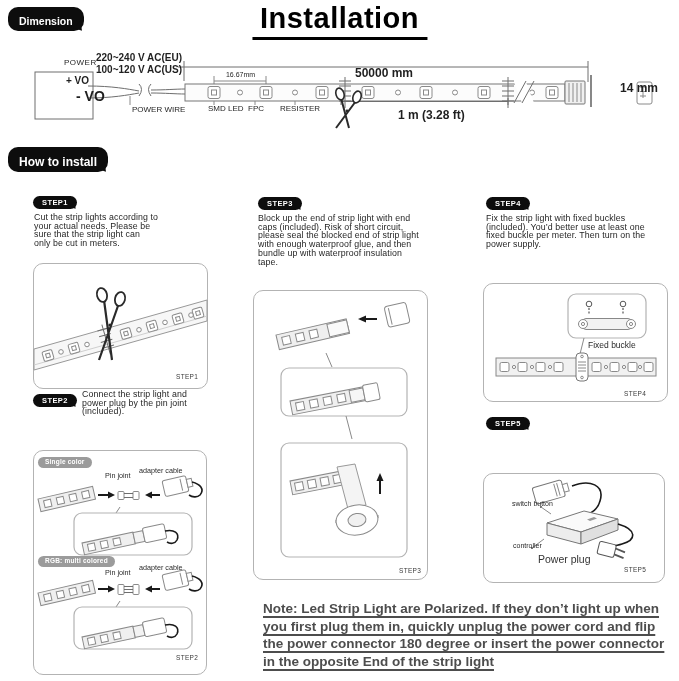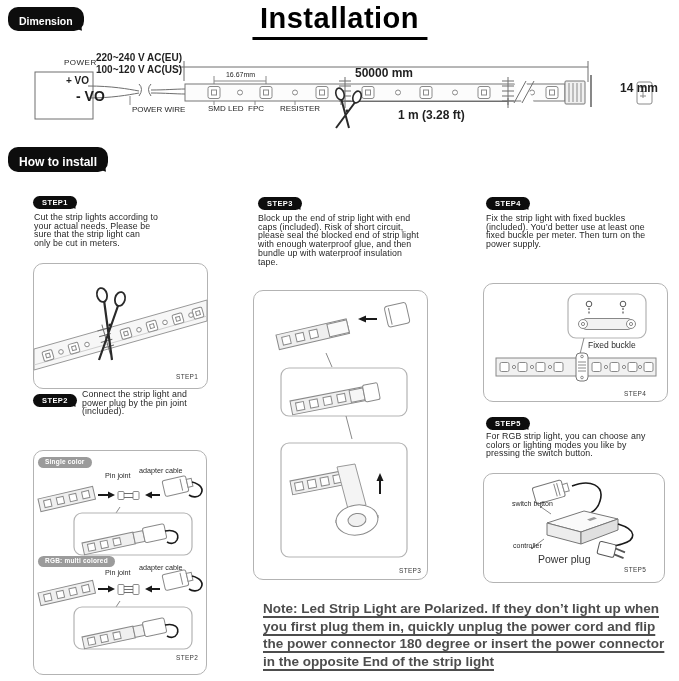--- a/index.html
+++ b/index.html
@@ -392,23 +392,20 @@
         <path class="ln2" d="M94,78 H102 M94,81 H102 M94,84 H102 M94,87 H102"></path>
         <circle cx="98" cy="72.5" r="1.3" class="ln2"></circle>
           <circle cx="98" cy="93.5" r="1.3" class="ln2"></circle>
       </g>
     </svg>
   </div>
   <span class="tiny-label" style="left:588px;top:340px;font-size:8.5px;">Fixed buckle</span>
   <span class="fig-label" style="left:624px;top:390px;">STEP4</span>
 
   <div class="step-badge" style="left:486px;top:417px;">STEP5</div>
-  <div class="step-text" style="left:486px;top:432px;width:185px;">For RGB strip light, you can choose any
-colors or lighting modes you like by
-pressing the switch button.</div>
   <div class="fig-box" style="left:483px;top:473px;width:180px;height:108px;">
     <svg style="left:0;top:0;" width="180" height="108" viewBox="0 0 180 108">
       <g transform="translate(48,14) rotate(-16)">
         <rect x="0" y="0" width="30" height="17" rx="2" class="fillw" style="stroke:#777;"></rect>
         <path class="ln2" d="M22,2 V15 M25,2 V15"></path>
         <rect x="30" y="5" width="5" height="8" class="fillw"></rect>
       </g>
       <path d="M88,12 C106,5 121,11 116,27 C113,38 103,42 95,40" style="stroke:#1a1a1a;stroke-width:1.6;fill:none;"></path>
       <g>
         <polygon points="63,49 100,37 134,45 97,58" style="fill:#fafafa;stroke:#777;stroke-linejoin:round;"></polygon>

